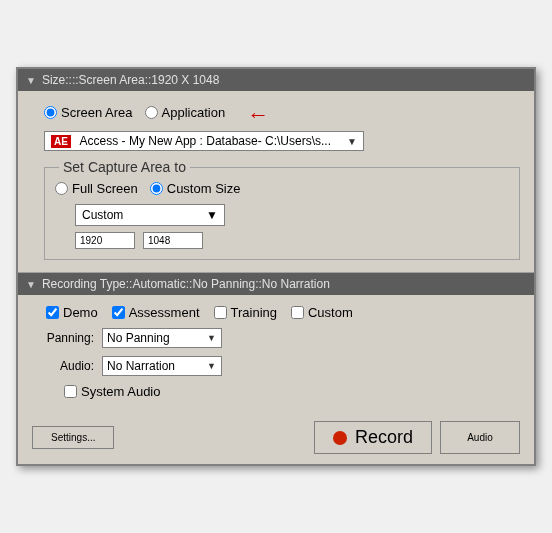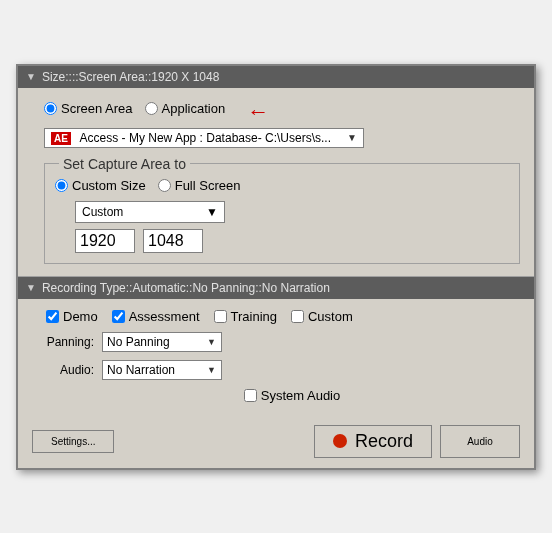--- a/index.html
+++ b/index.html
@@ -89,30 +89,29 @@
     .size-inputs {
       display: flex;
       align-items: center;
       gap: 8px;
       margin-left: 20px;
     }
     .size-input {
       width: 60px;
       border: 1px solid #808080;
       padding: 2px 4px;
-      font-size: 16px;
+      font-size: 10px;
       background: white;
       text-align: left;
     }
     .checkbox-label {
       display: flex;
       align-items: center;
       gap: 4px;
       cursor: pointer;
-      justify-content: center;
     }
     .panning-row, .audio-row {
       display: flex;
       align-items: center;
       margin-bottom: 8px;
       gap: 8px;
     }
     .panning-label {
       width: 50px;
       font-size: 12px;
@@ -244,26 +243,26 @@
         <span>Access - My New App : Database- C:\Users\s...</span>
       </div>
       <span class="arrow">▼</span>
     </div>
 
     <fieldset class="fieldset-style">
       <legend class="fieldset-legend">Set Capture Area to</legend>
 
       <div class="row">
         <label class="radio-label">
+          <input type="radio" name="size-type" style="">
+          <span>Full Screen</span>
+        </label>
+        <label class="radio-label">
           <input type="radio" name="size-type" checked="" style="">
           <span>Custom Size</span>
-        </label>
-        <label class="radio-label">
-          <input type="radio" name="size-type" style="">
-          <span>Full Screen</span>
         </label>
       </div>
 
       <div class="custom-dropdown">
         <span>Custom</span>
         <span>▼</span>
       </div>
 
       <div class="size-inputs">
         <input type="text" class="size-input" value="1920" style="">

